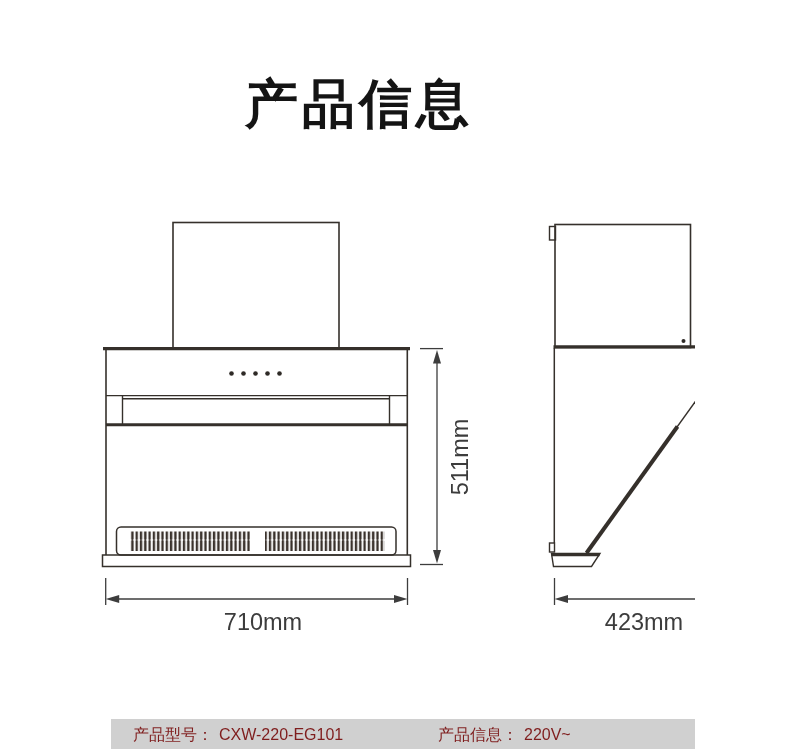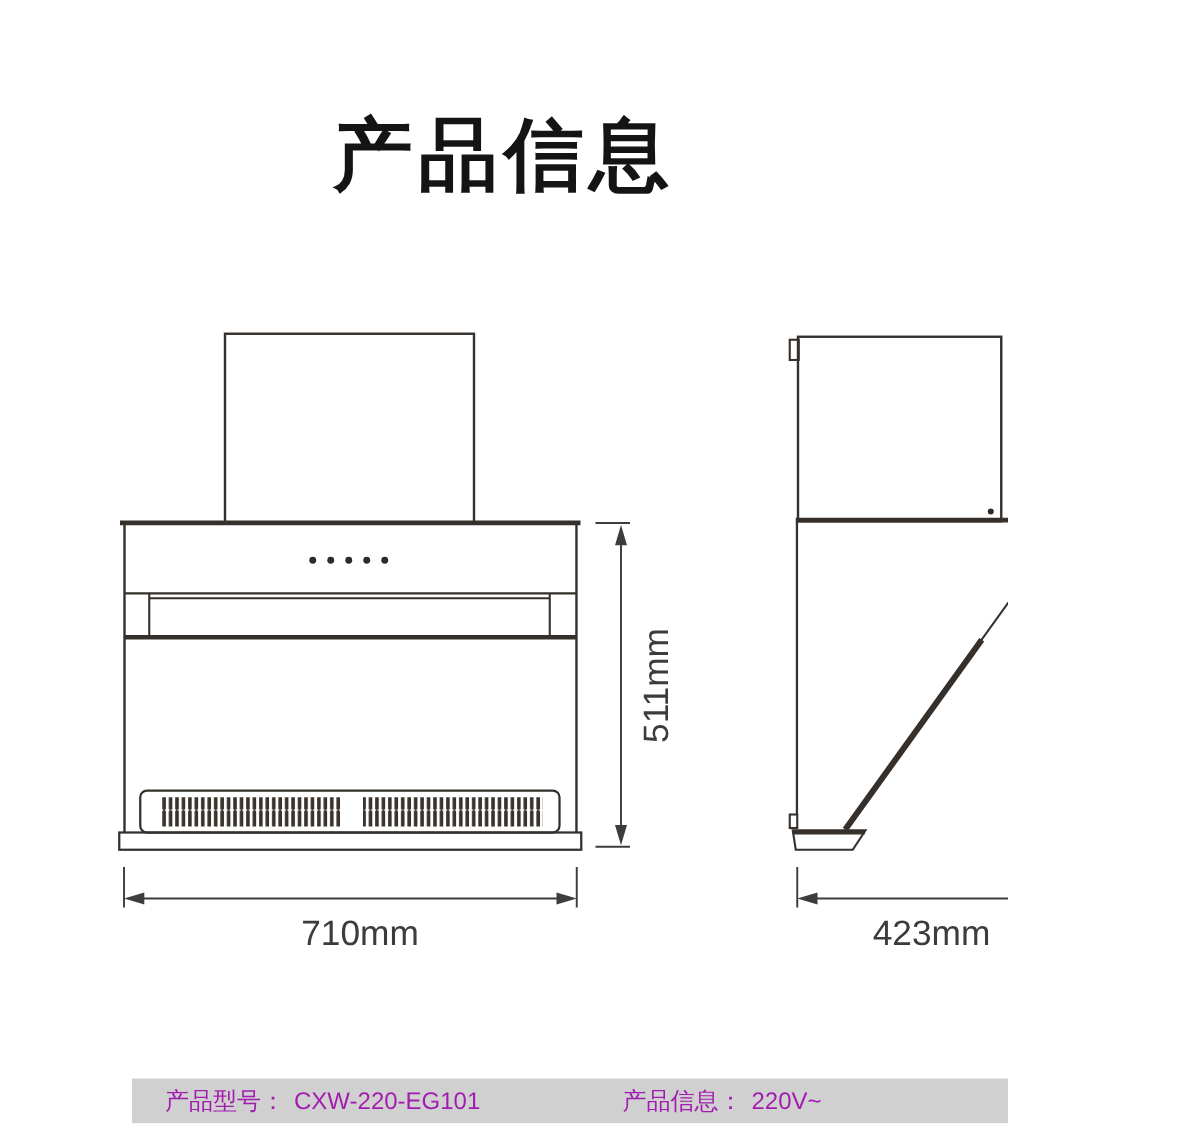--- a/index.html
+++ b/index.html
@@ -1,27 +1,28 @@
 <!DOCTYPE html>
 <html><head>
 <meta charset="utf-8">
 <style>
   html,body{margin:0;padding:0;background:#fff;}
   .canvas{
     position:relative;width:672px;height:749px;background:#ffffff;overflow:hidden;
     font-family:"Liberation Sans","DejaVu Sans",sans-serif;
+    margin-left:23px;
   }
   .page-title{
     position:absolute;top:74px;left:0;right:0;margin:0;text-align:center;
     font-size:53px;font-weight:900;color:#141414;letter-spacing:4px;line-height:1.15;
   }
   .drawing{position:absolute;left:0;top:200px;}
   .spec-bar{
     position:absolute;left:88px;top:719px;width:615px;height:30px;background:#d0d0d0;
-    color:#a21caf;font-size:16px;
+    color:#7f1d1d;font-size:16px;
   }
   .spec-cell{position:absolute;top:0;height:30px;line-height:31px;white-space:nowrap;}
   .spec-cell .lbl{margin-right:6px;}
   #model-cell{left:22px;}
   #voltage-cell{left:327px;}
   svg text{fill:#3c3c3c;font-family:"Liberation Sans","DejaVu Sans",sans-serif;}
 </style>
 </head>
 <body>
 

